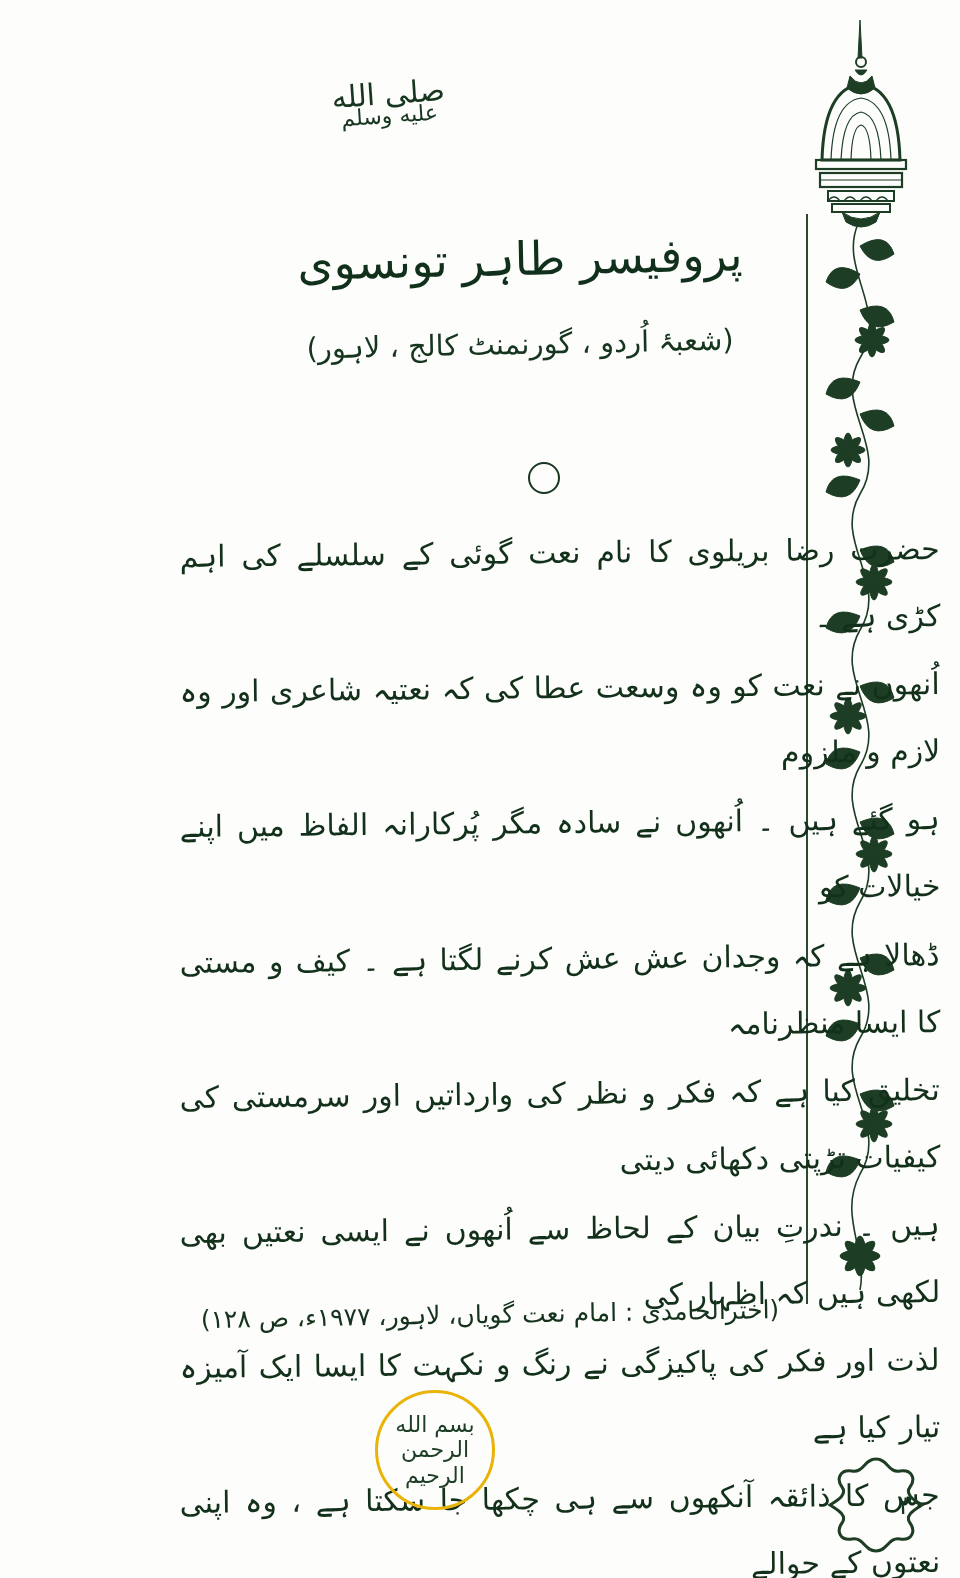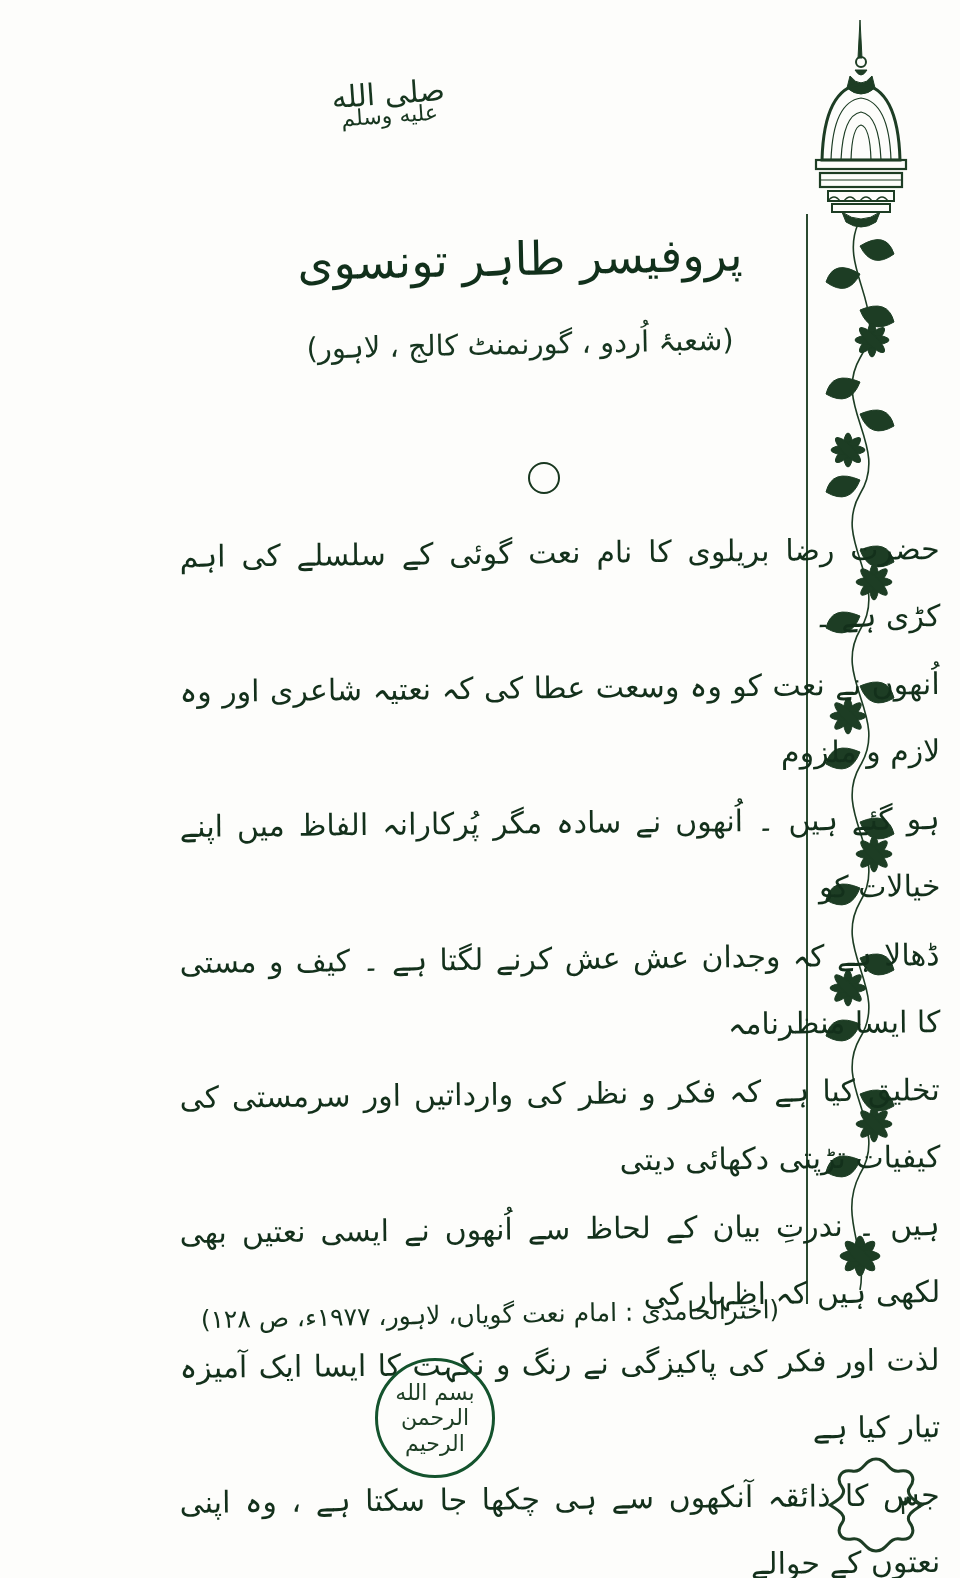--- a/index.html
+++ b/index.html
@@ -94,26 +94,26 @@
     width: 800px;
     text-align: center;
     font-size: 25px;
     color: #14321c;
     transform: rotate(-1deg);
   }
 
   
   .bottom-seal {
     position: absolute;
-    top: 1358px;
+    top: 1390px;
     left: 375px;
     width: 120px;
     height: 120px;
     border-radius: 50%;
-    border: 3px solid #14532d;
+    border: 3px solid #eab308;
     color: #1d3d24;
     font-size: 22px;
     line-height: 1.15;
     text-align: center;
     display: flex;
     align-items: center;
     justify-content: center;
     padding: 6px;
     box-sizing: border-box;
   }

